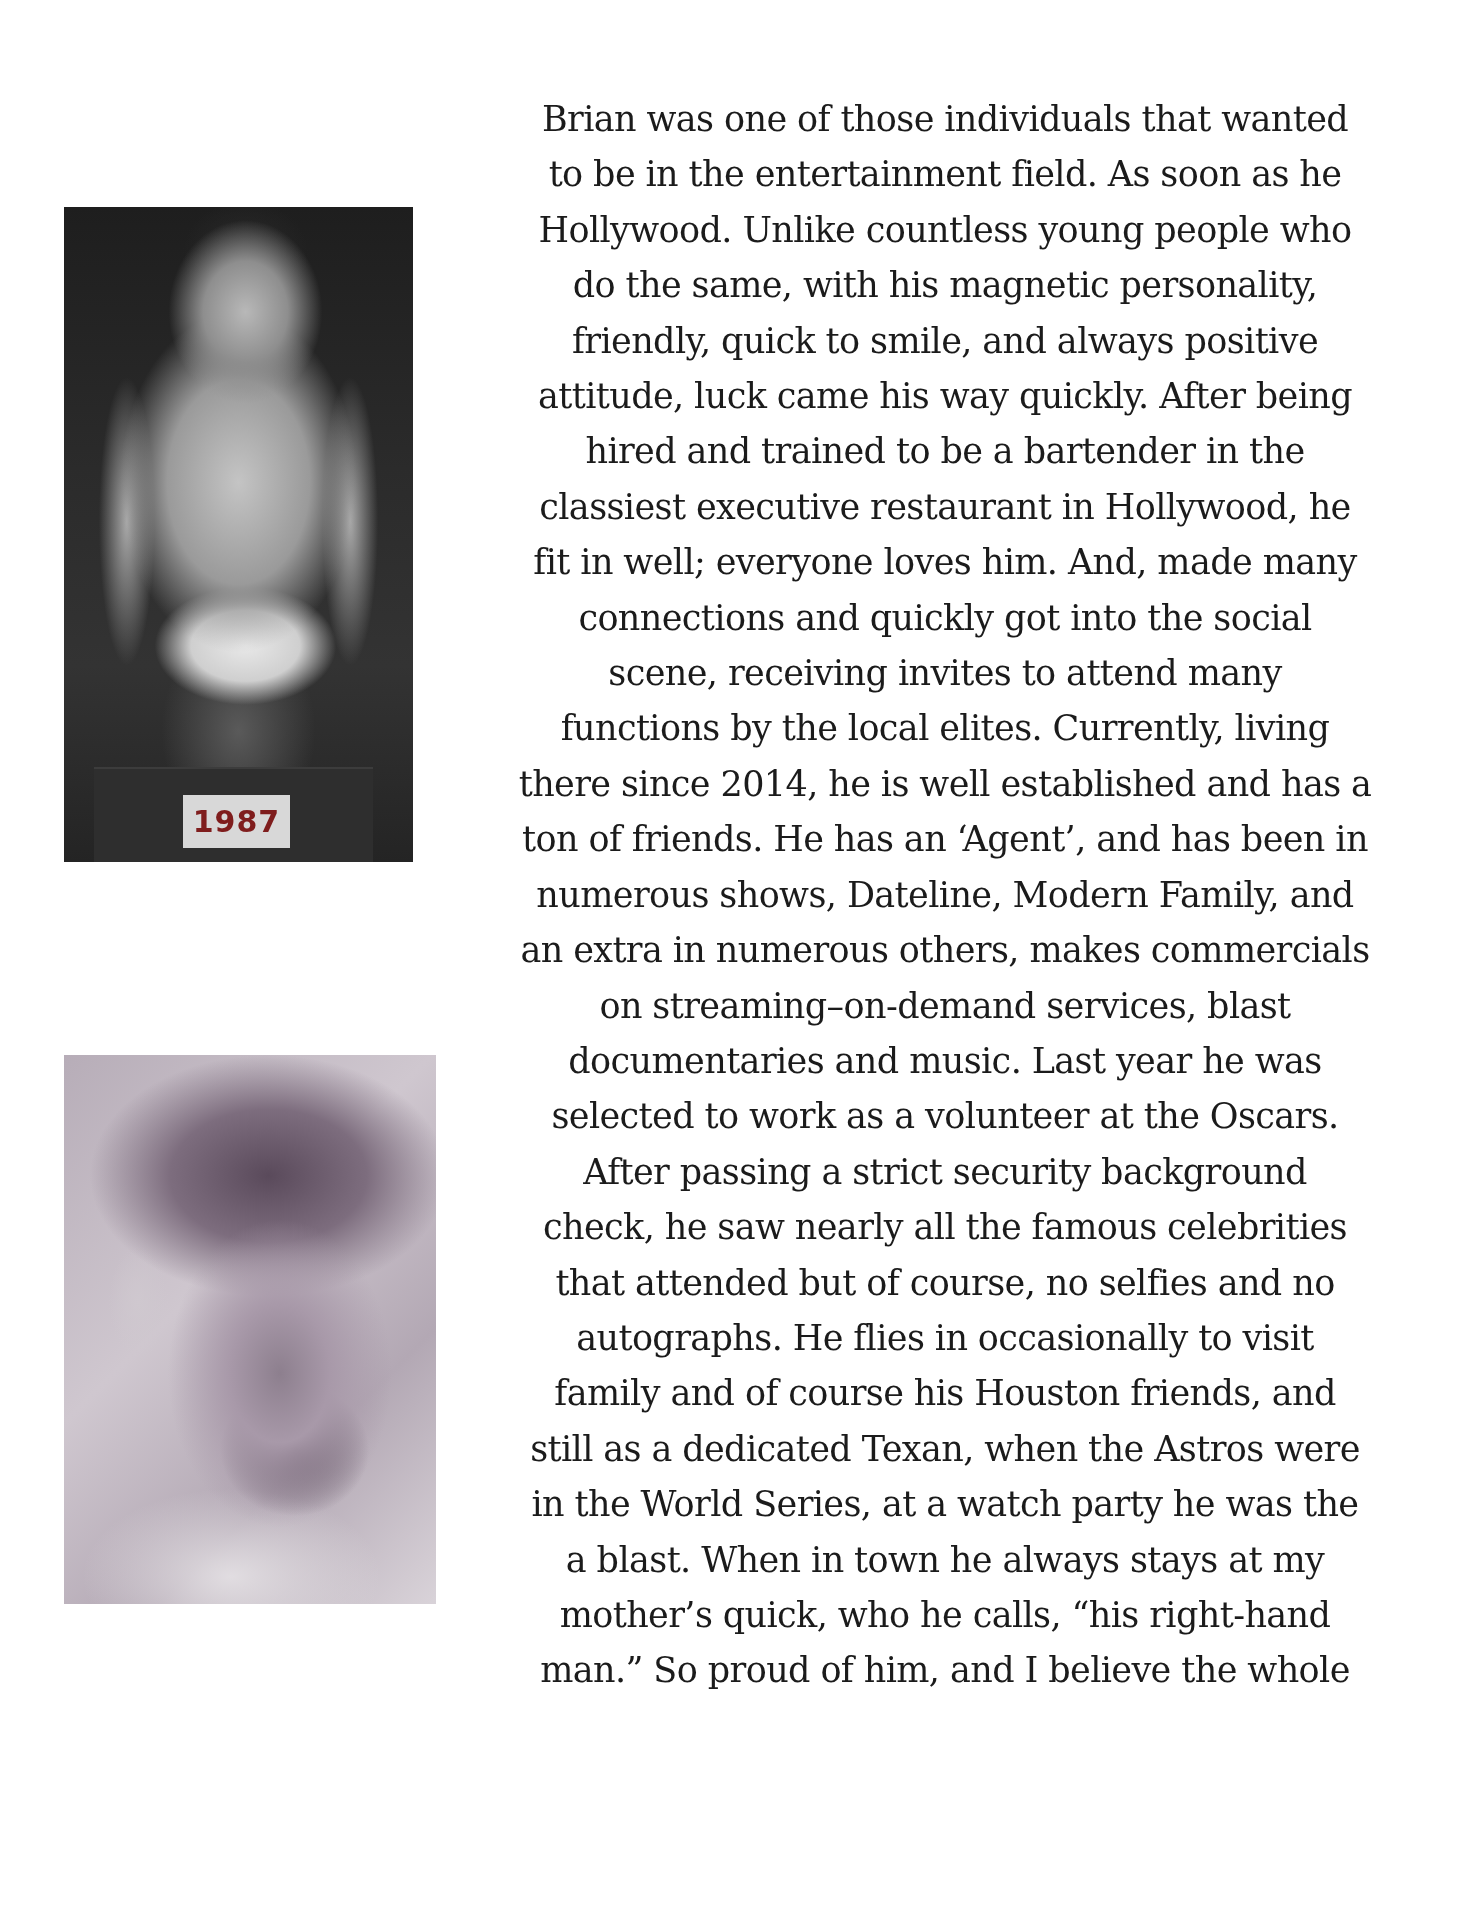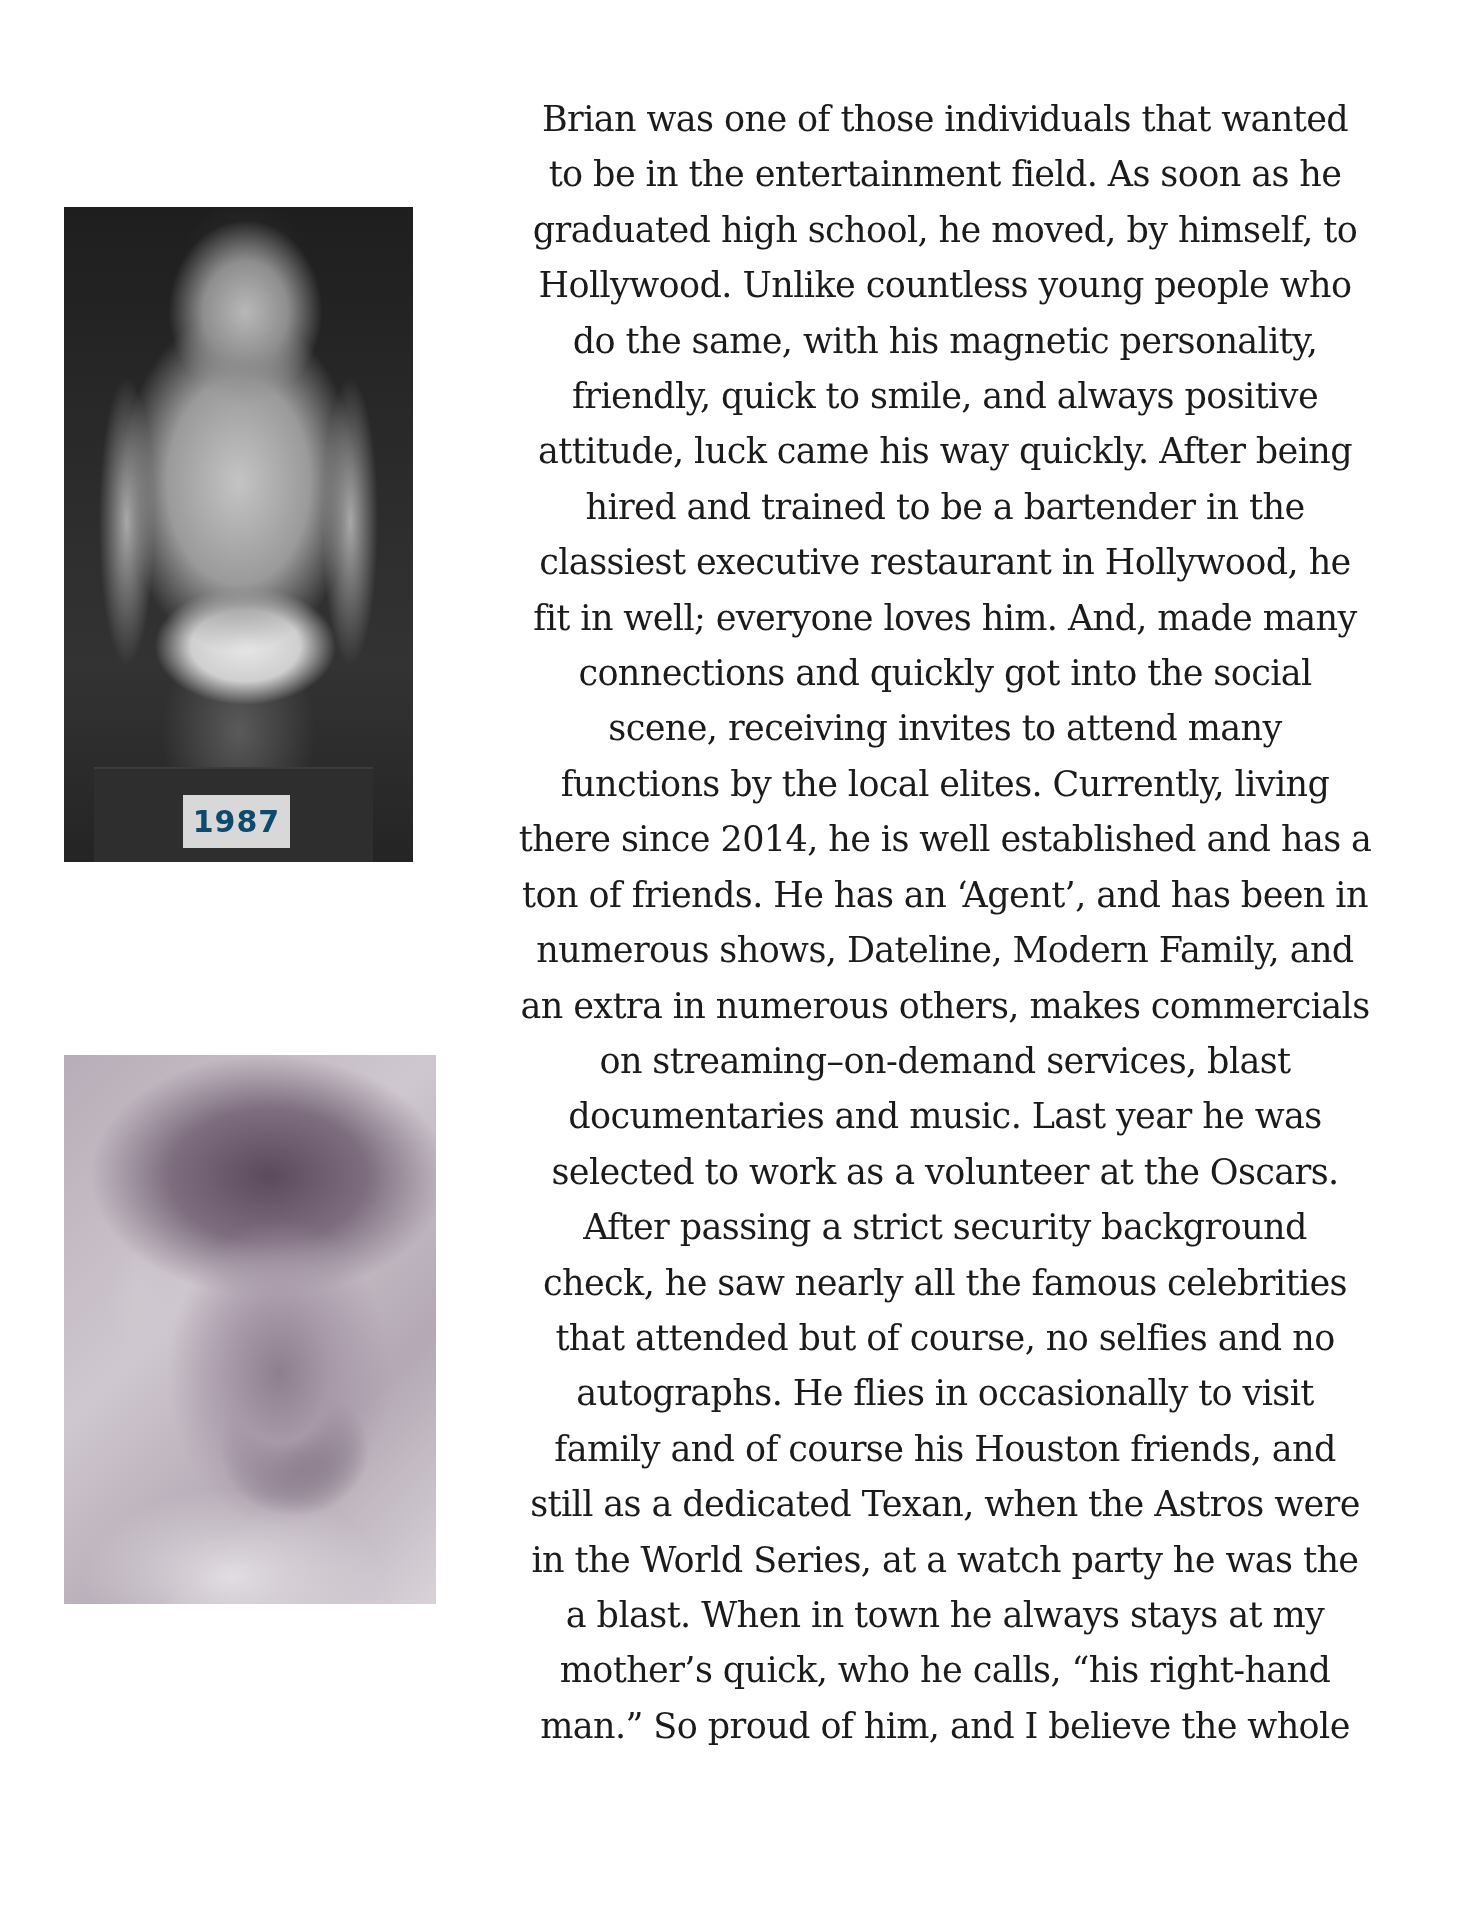--- a/index.html
+++ b/index.html
@@ -33,21 +33,21 @@
         radial-gradient(ellipse 22% 16% at 50% 80%, #5a5a5a 0%, rgba(0,0,0,0) 100%),
         linear-gradient(180deg, #1e1e1e 0%, #2b2b2b 40%, #333 70%, #242424 100%);
     }
     .year-label {
       position: absolute;
       left: 119px;
       top: 588px;
       width: 107px;
       height: 53px;
       background: #d8d8d8;
-      color: #0c4a6e;
+      color: #7f1d1d;
       font-family: "DejaVu Sans", sans-serif;
       font-weight: bold;
       font-size: 30px;
       line-height: 53px;
       text-align: center;
       letter-spacing: 1px;
     }
     .base-strip {
       position: absolute;
       left: 30px;
@@ -94,21 +94,20 @@
 <div class="photo" id="photo-child" title="Black-and-white photo of a toddler in a diaper">
   <div class="base-strip"></div>
   <div class="year-label">1987</div>
 </div>
 
 <div class="photo" id="photo-adult" title="Faded purple-tinted photo of a smiling young man"></div>
 
 <div class="text-column" id="story">
     <span class="text-line">Brian was one of those individuals that wanted</span>
     <span class="text-line">to be in the entertainment field. As soon as he</span>
-    <span class="text-line">graduated high school, he moved, by himself, to</span>
     <span class="text-line">Hollywood. Unlike countless young people who</span>
     <span class="text-line">do the same, with his magnetic personality,</span>
     <span class="text-line">friendly, quick to smile, and always positive</span>
     <span class="text-line">attitude, luck came his way quickly. After being</span>
     <span class="text-line">hired and trained to be a bartender in the</span>
     <span class="text-line">classiest executive restaurant in Hollywood, he</span>
     <span class="text-line">fit in well; everyone loves him. And, made many</span>
     <span class="text-line">connections and quickly got into the social</span>
     <span class="text-line">scene, receiving invites to attend many</span>
     <span class="text-line">functions by the local elites. Currently, living</span>

